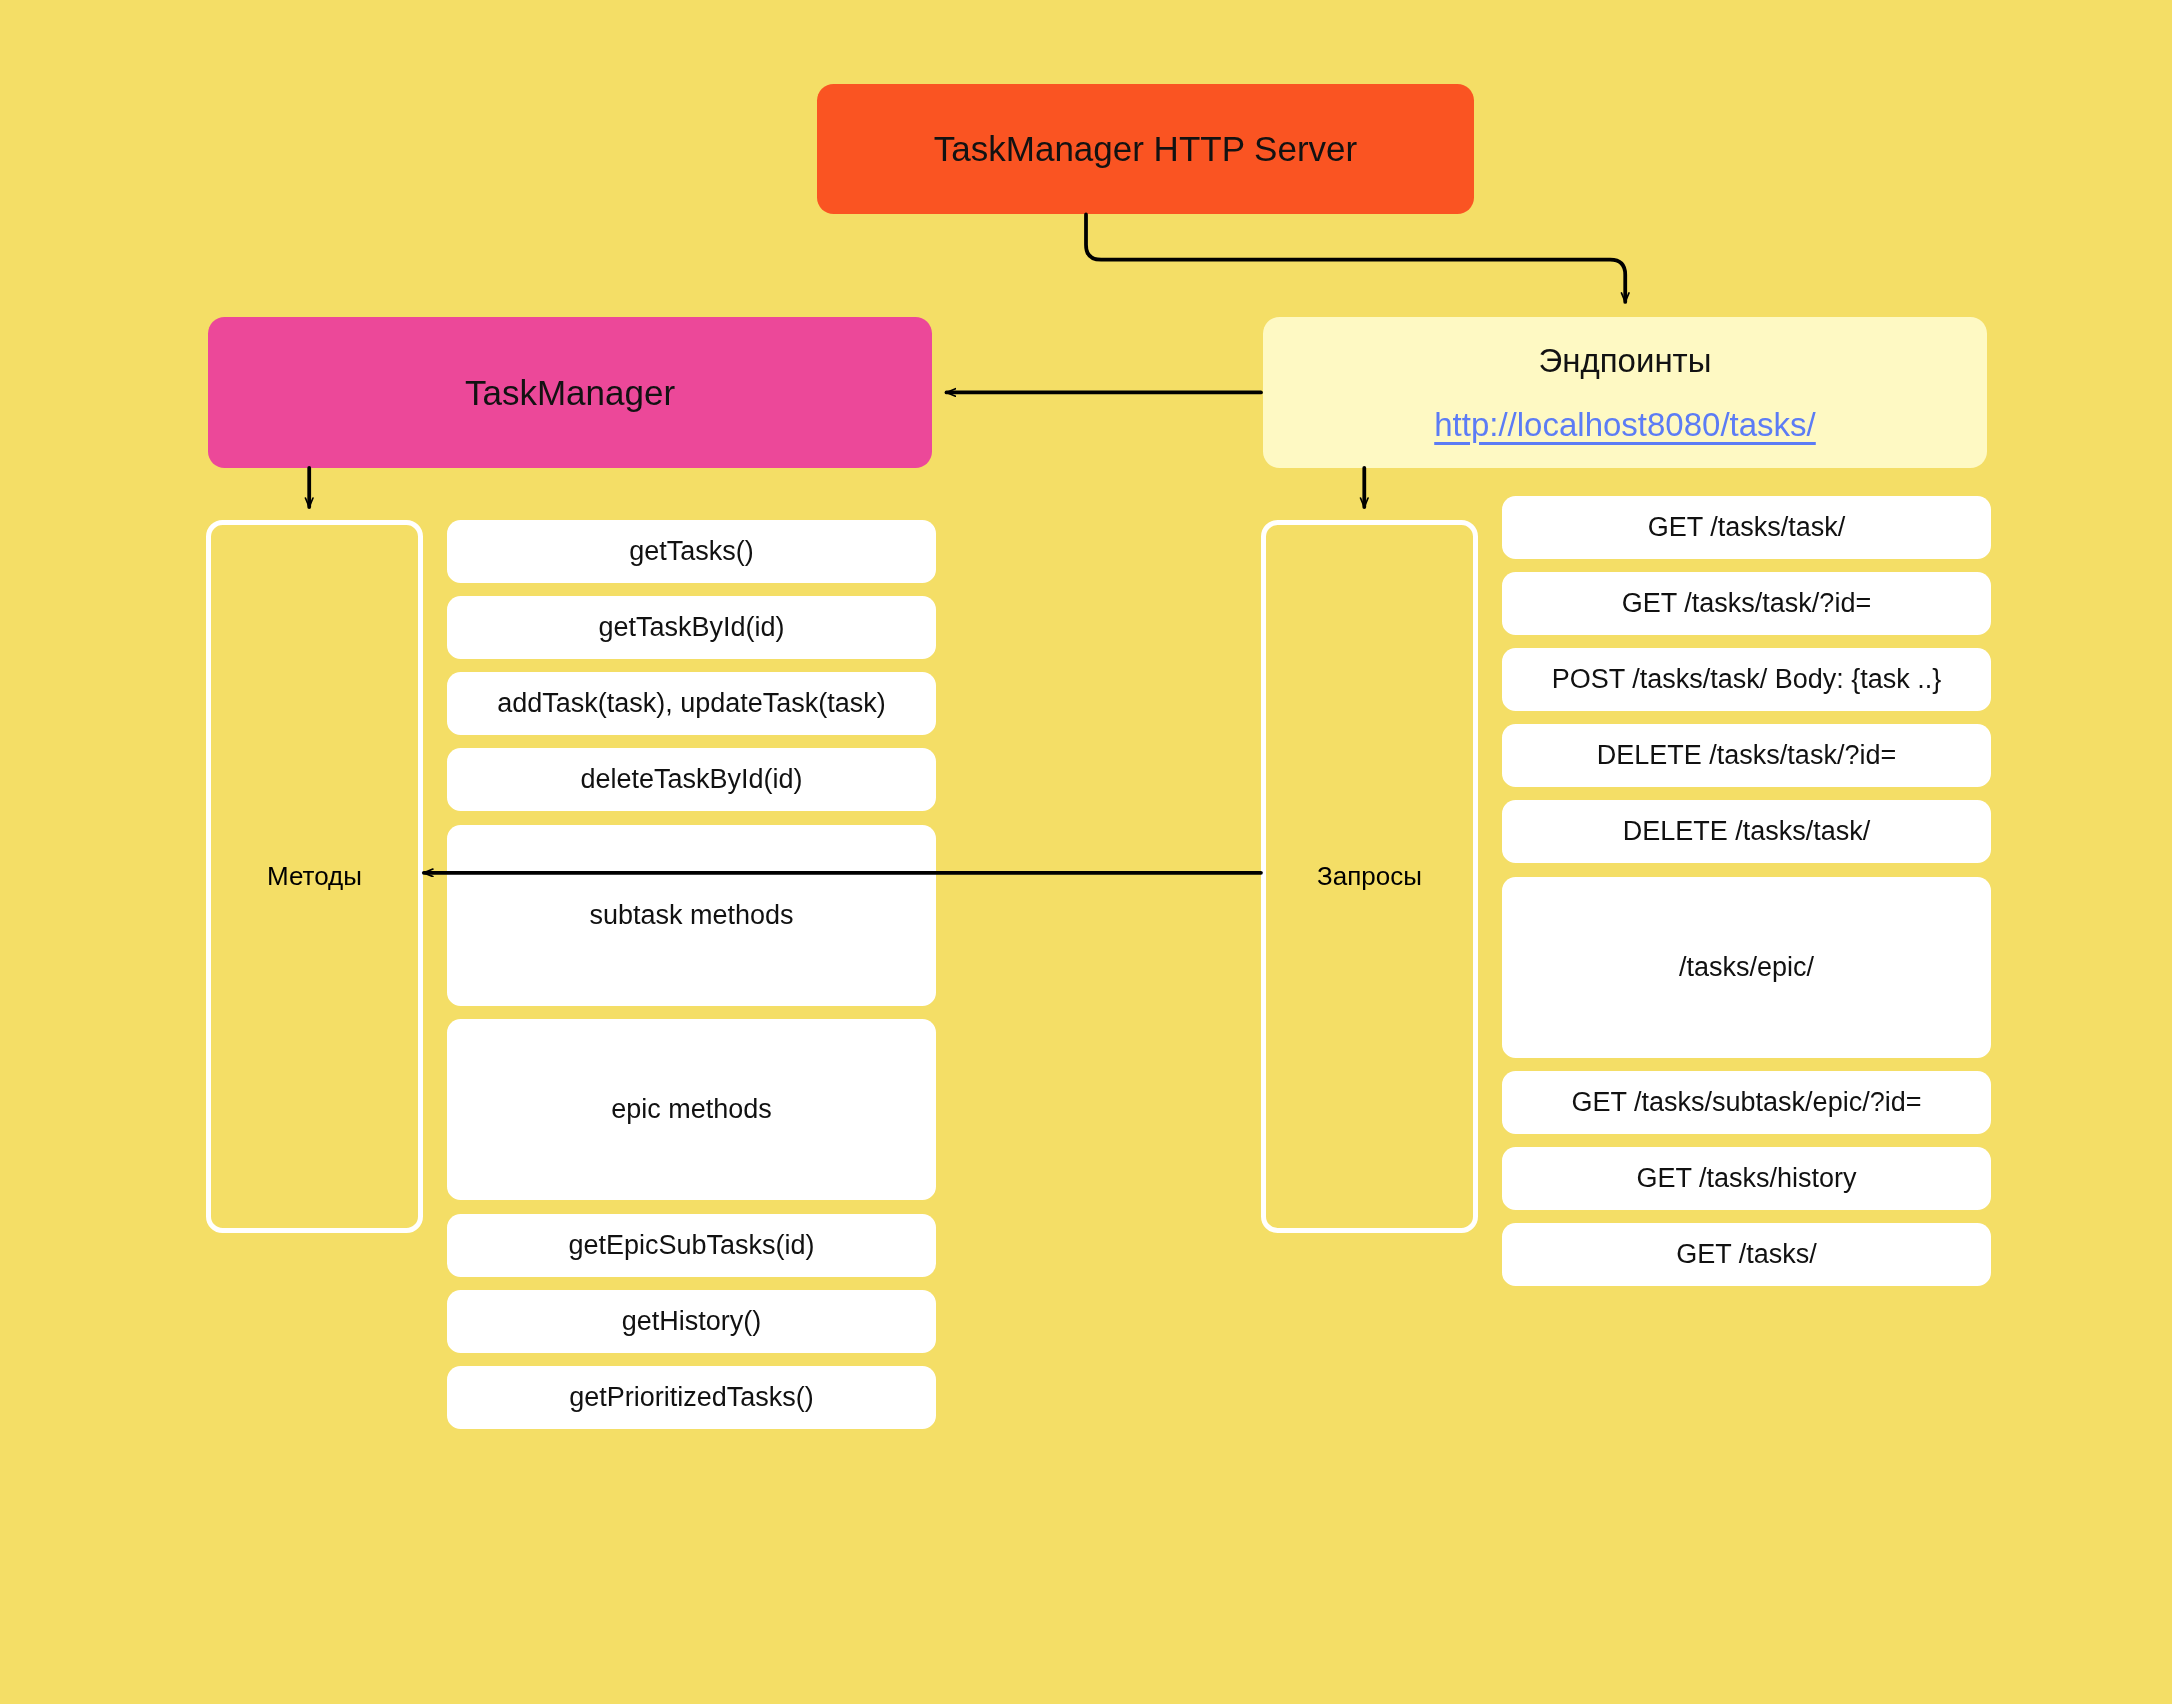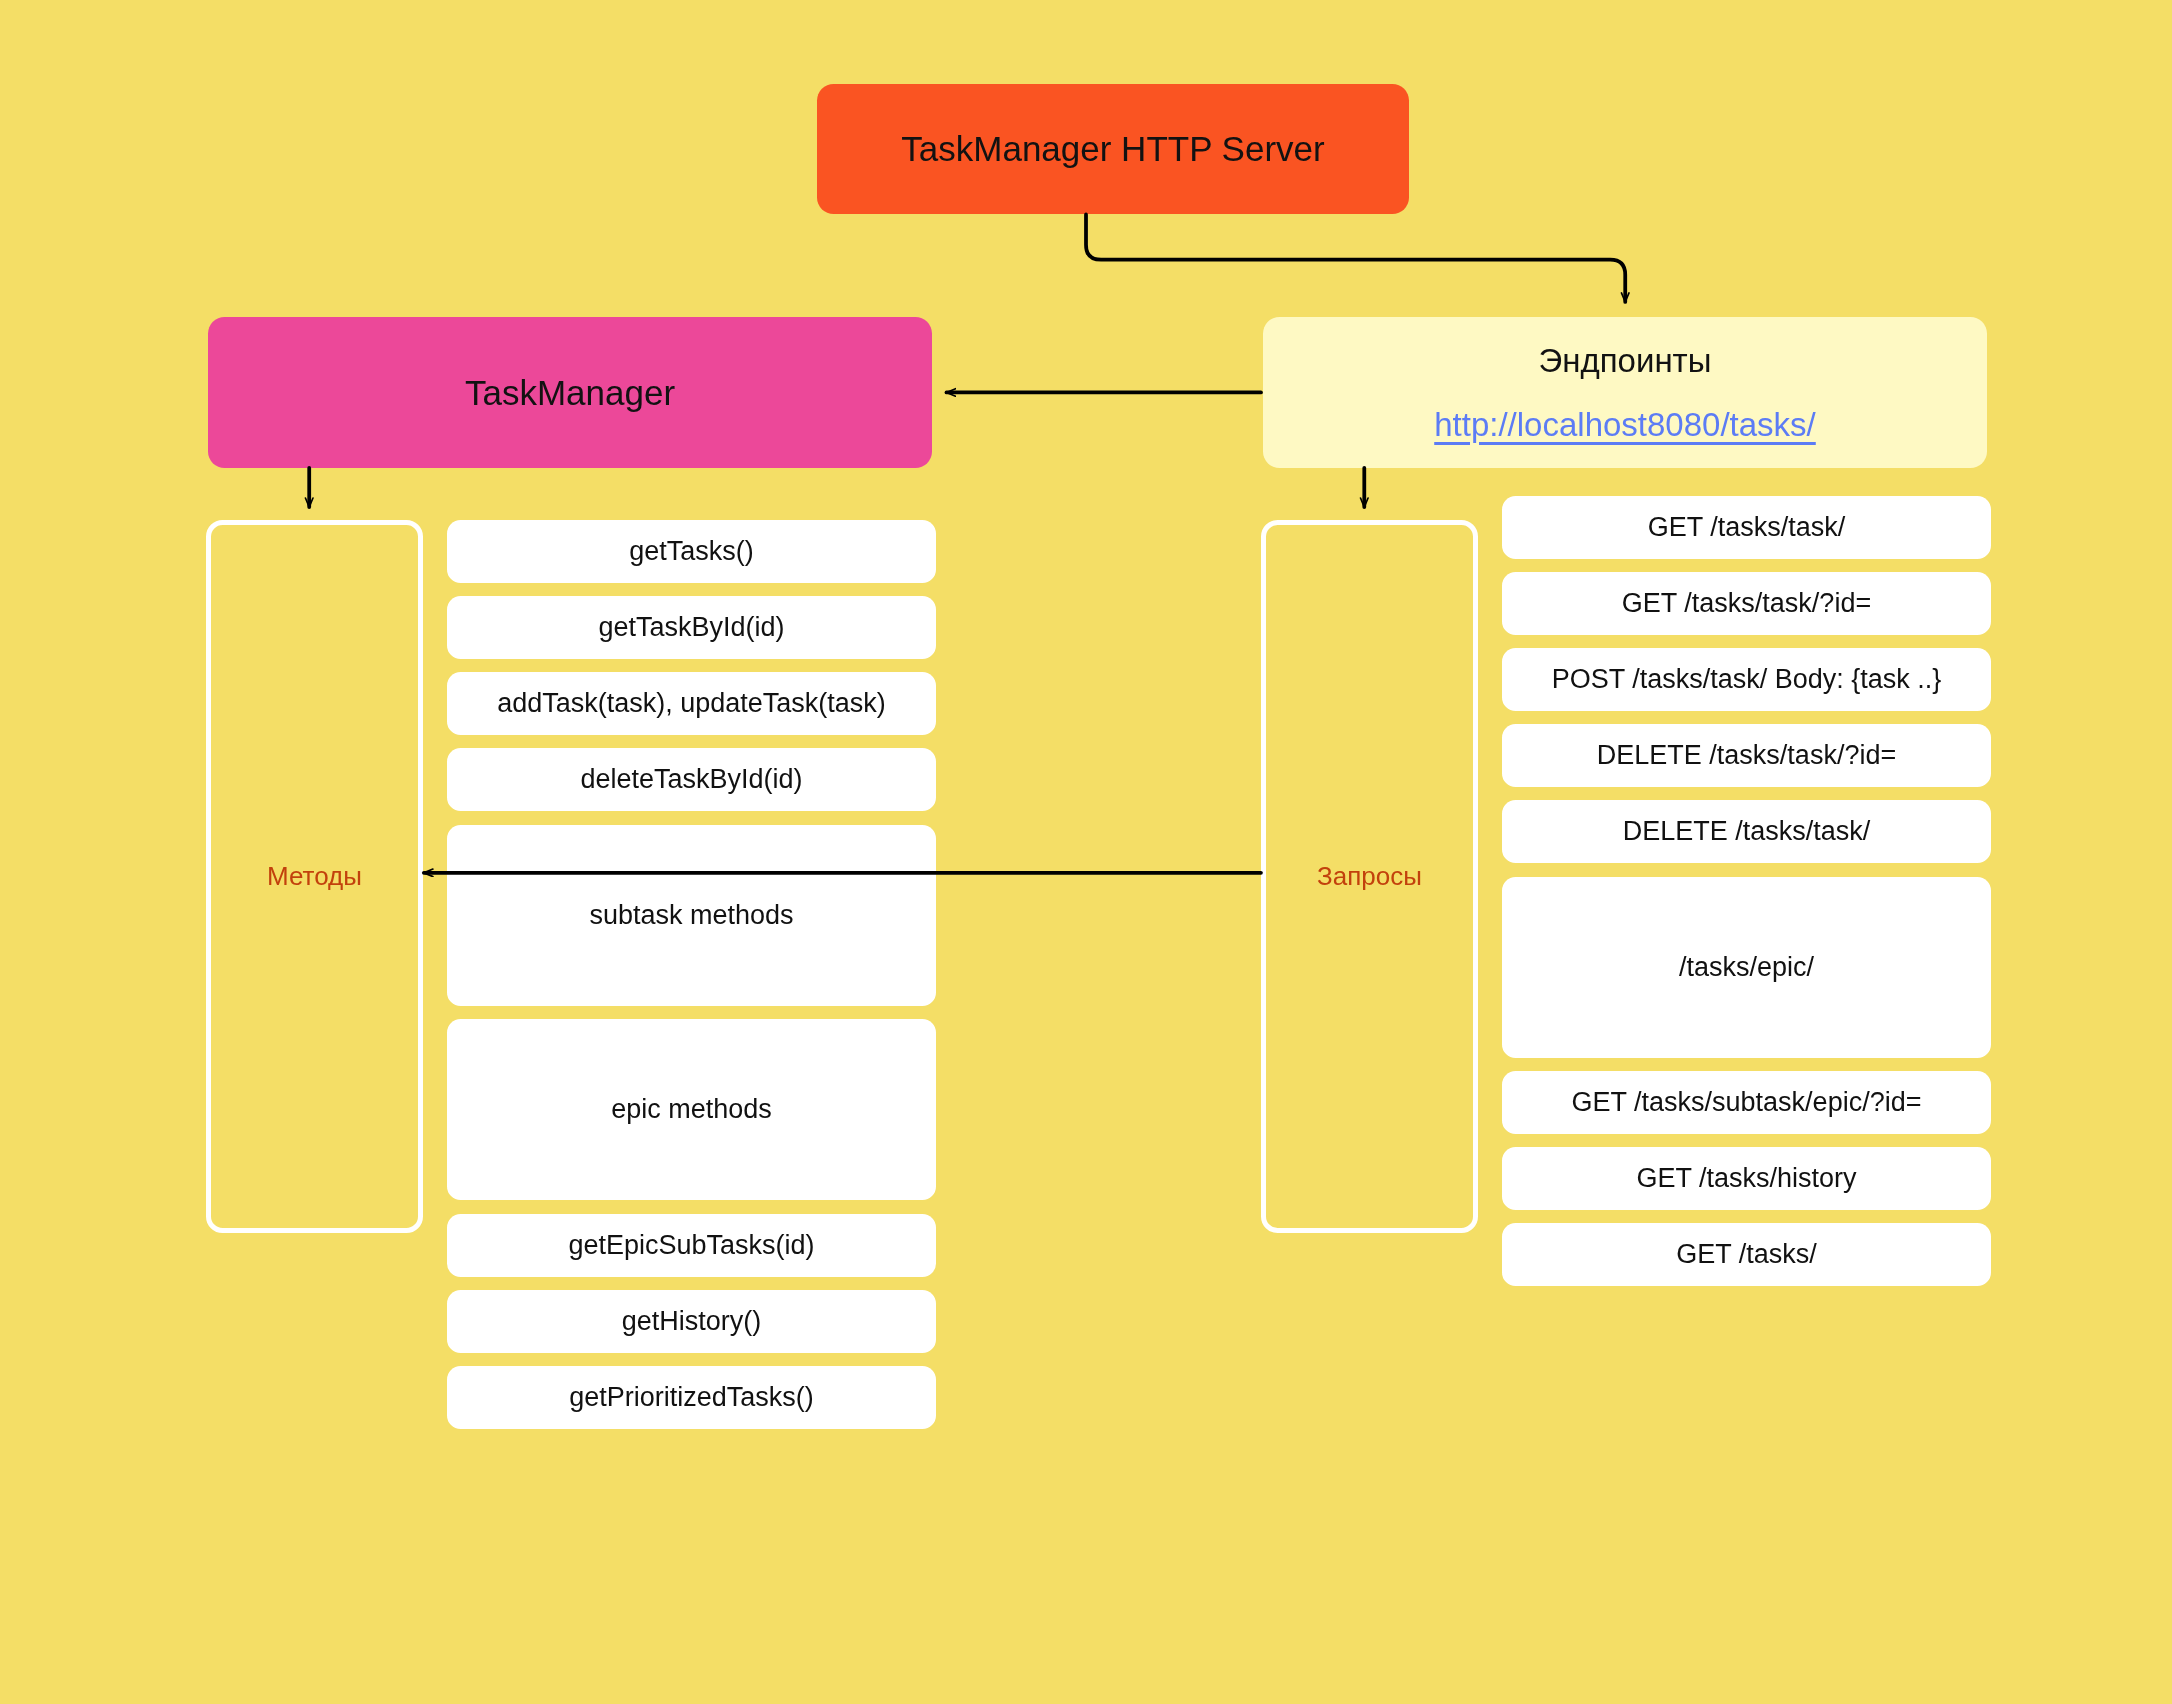--- a/index.html
+++ b/index.html
@@ -38,21 +38,21 @@
     flex-direction: column;
     align-items: center;
     justify-content: center;
     text-align: center;
     color: #121212;
     z-index: 3;
   }
   .hdr-root {
     left: 817px;
     top: 84px;
-    width: 592px;
+    width: 657px;
     height: 130px;
     background: #fa5422;
     font-size: 35px;
   }
   .hdr-left {
     left: 208px;
     top: 317px;
     width: 724px;
     height: 151px;
     background: #ec4899;
@@ -78,21 +78,21 @@
   
   .group {
     position: absolute;
     border: 5.3px solid #ffffff;
     border-radius: 16.6px;
     background: transparent;
     display: flex;
     align-items: center;
     justify-content: center;
     font-size: 26px;
-    color: #c2410c;
+    color: #000000;
     z-index: 2;
   }
   .group-left  { left: 206px;  top: 520px; width: 207px; height: 703px; }
   .group-right { left: 1261px; top: 520px; width: 207px; height: 703px; }
 
   
   .col {
     position: absolute;
     width: 489px;
     z-index: 2;

